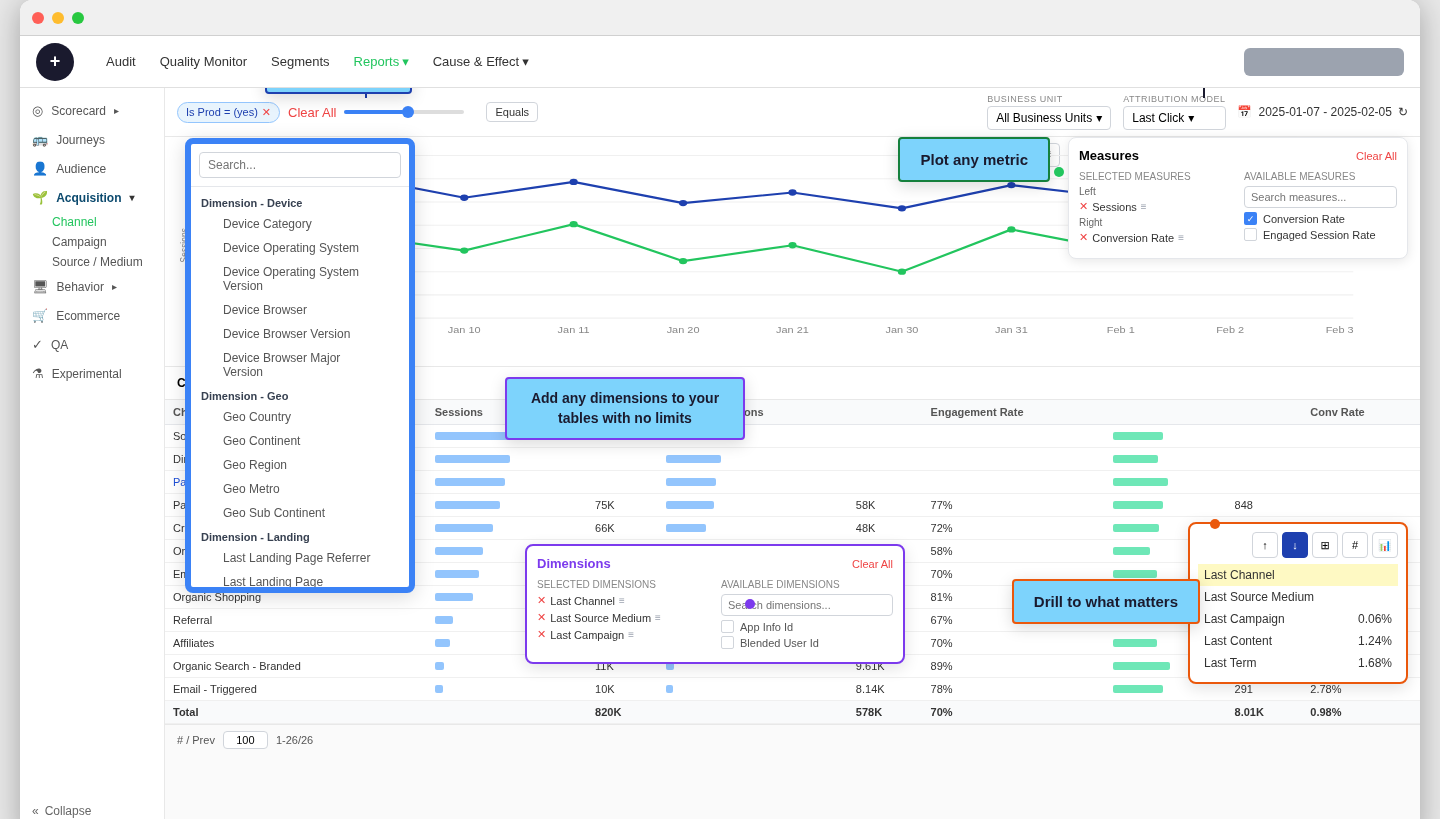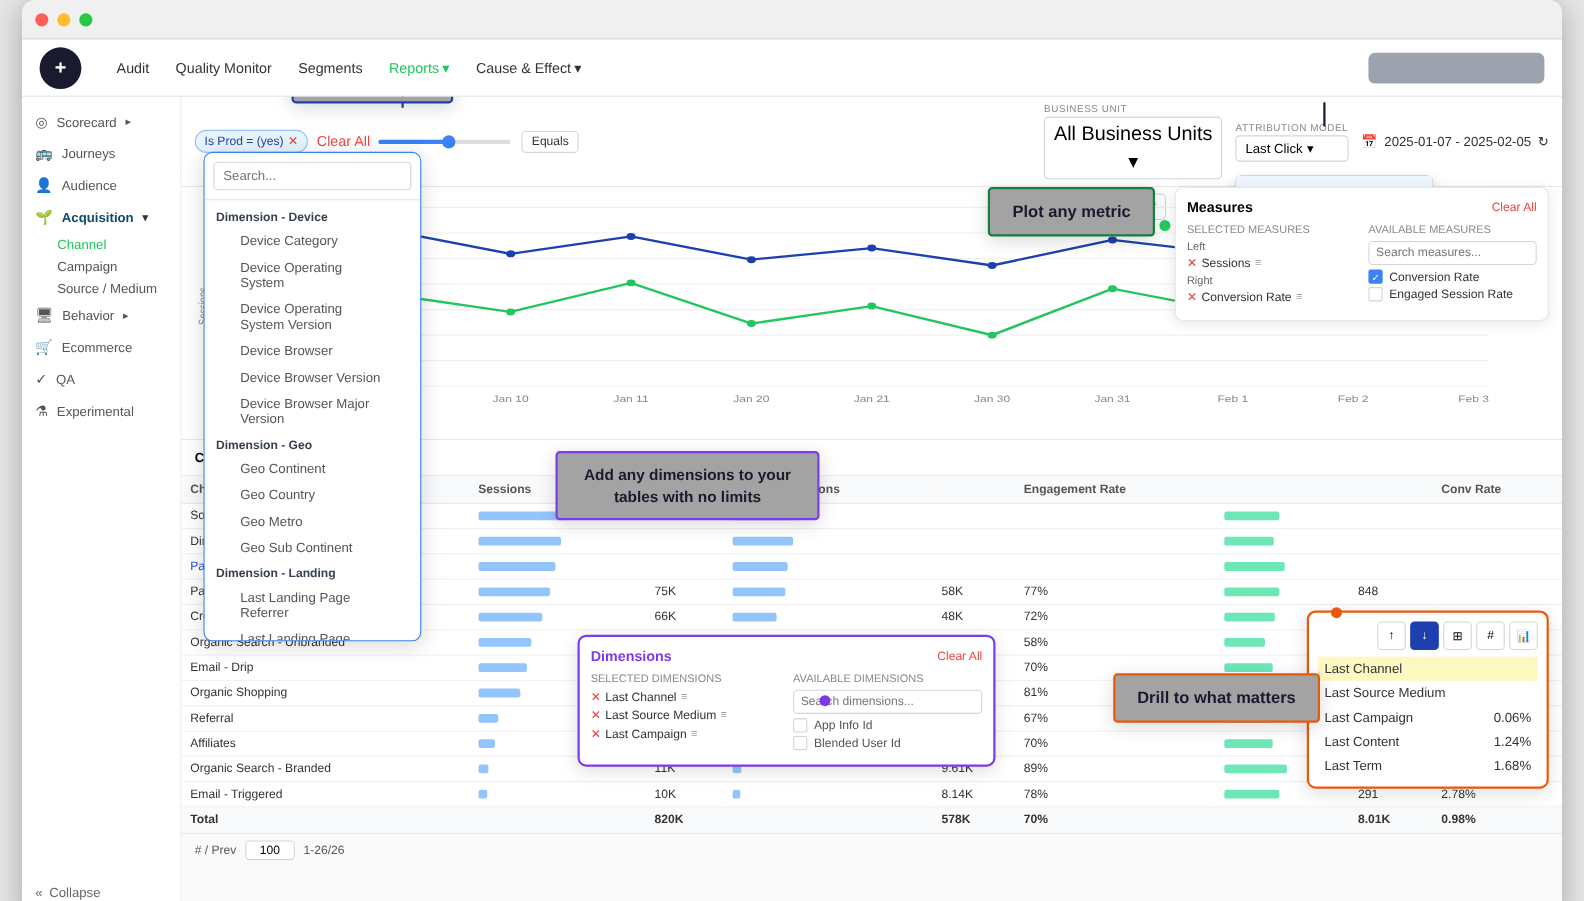--- a/index.html
+++ b/index.html
@@ -141,33 +141,33 @@
     }
     .slider-track {
       width: 120px; height: 4px; background: #ddd; border-radius: 2px; position: relative;
     }
     .slider-fill { width: 50%; height: 100%; background: #3b82f6; border-radius: 2px; }
     .slider-thumb {
       width: 12px; height: 12px; background: #3b82f6; border-radius: 50%;
       position: absolute; top: -4px; left: 48%;
     }
     .filter-controls {
-      display: flex; align-items: center; gap: 6px; margin-left: 2px;
+      display: flex; align-items: center; gap: 6px; margin-left: 14px;
     }
     .filter-equals {
       background: #fff; border: 1px solid #d1d5db; border-radius: 4px;
       padding: 3px 8px; font-size: 11px; color: #333;
     }
     .dimension-dropdown {
       position: absolute;
       top: 50px;
       left: 20px;
-      width: 198px;
+      width: 230px;
       background: white;
-      border: 1px solid #3b82f6;
+      border: 6px solid #3b82f6;
       border-radius: 8px;
       box-shadow: 0 4px 20px rgba(0,0,0,0.15);
       z-index: 100;
       overflow: hidden;
     }
     .dim-search {
       padding: 8px;
       border-bottom: 1px solid #e5e7eb;
     }
     .dim-search input {
@@ -189,22 +189,22 @@
       padding: 5px 32px;
       font-size: 12px;
       color: #555;
       cursor: pointer;
     }
     .business-unit-filter {
       display: flex; flex-direction: column; gap: 2px;
     }
     .bu-label { font-size: 9px; color: #888; text-transform: uppercase; letter-spacing: 0.5px; }
     .bu-select {
-      border: 1px solid #d1d5db; border-radius: 4px; padding: 4px 8px; font-size: 18px;
-      display: flex; align-items: center; gap: 4px; cursor: pointer; flex-direction: column;
+      border: 1px solid #d1d5db; border-radius: 4px; padding: 4px 8px; font-size: 12px;
+      display: flex; align-items: center; gap: 4px; cursor: pointer;
     }
     .attribution-area {
       position: relative; display: flex; flex-direction: column; gap: 2px;
     }
     .attr-label { font-size: 9px; color: #888; text-transform: uppercase; letter-spacing: 0.5px; }
     .attr-select {
       border: 1px solid #d1d5db; border-radius: 4px; padding: 4px 8px; font-size: 12px;
       display: flex; align-items: center; gap: 4px; cursor: pointer; background: #fff;
     }
     .attr-dropdown {
@@ -279,21 +279,21 @@
     .bar-cell { display: flex; align-items: center; gap: 4px; }
     .mini-bar {
       height: 8px; border-radius: 2px; background: #93c5fd;
     }
     .pct-bar {
       height: 8px; border-radius: 2px; background: #6ee7b7;
     }
     .total-row td { font-weight: 700; background: #f9fafb; }
     .tooltip-box {
       position: absolute;
-      background: #a3a3a3;
+      background: #7dd3fc;
       border: 2px solid #1a1a2e;
       border-radius: 4px;
       padding: 12px 16px;
       font-size: 14px;
       font-weight: 500;
       color: #1a1a2e;
       box-shadow: 0 4px 16px rgba(0,0,0,0.15);
       z-index: 200;
       text-align: center;
       line-height: 1.4;
@@ -560,22 +560,23 @@
           </div>
           <div class="dim-list">
             <div class="dim-group-header">Dimension - Device</div>
             <div class="dim-item">Device Category</div>
             <div class="dim-item">Device Operating System</div>
             <div class="dim-item">Device Operating System Version</div>
             <div class="dim-item">Device Browser</div>
             <div class="dim-item">Device Browser Version</div>
             <div class="dim-item">Device Browser Major Version</div>
             <div class="dim-group-header">Dimension - Geo</div>
+            <div class="dim-item">Geo Country</div>
             <div class="dim-item">Geo Continent</div>
-            <div class="dim-item">Geo Country</div>
+            <div class="dim-item">Geo Region</div>
             <div class="dim-item">Geo Metro</div>
             <div class="dim-item">Geo Sub Continent</div>
             <div class="dim-group-header">Dimension - Landing</div>
             <div class="dim-item">Last Landing Page Referrer</div>
             <div class="dim-item">Last Landing Page Hostname</div>
           </div>
         </div>
 
         <div style="margin-left:auto; display:flex; align-items:center; gap:12px;">
 

